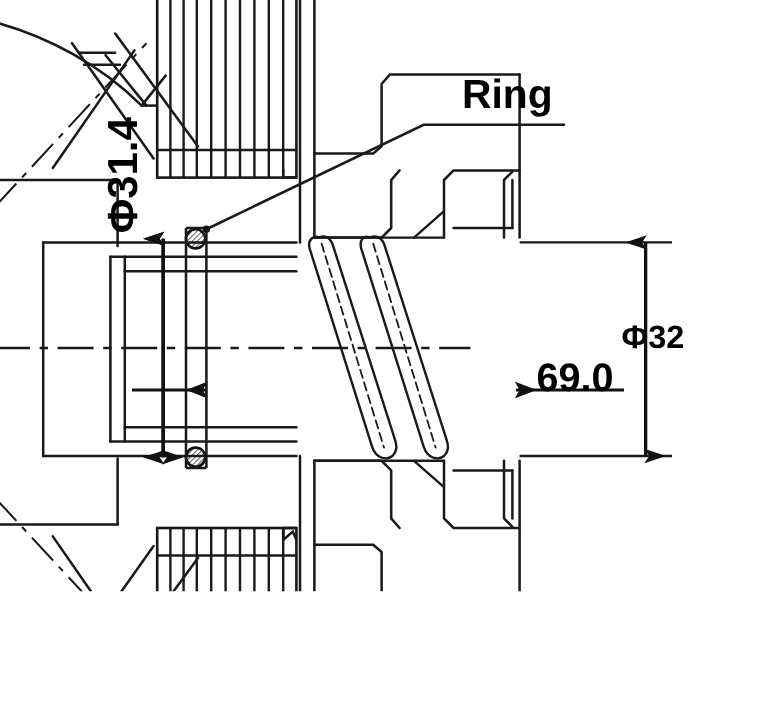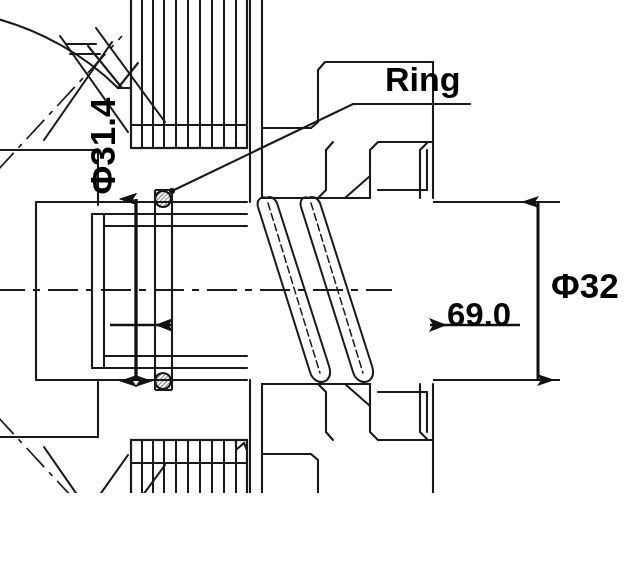--- a/index.html
+++ b/index.html
@@ -35,23 +35,23 @@
     line-height: 1;
     user-select: none;
   }
   #label-ring {
     left: 385px;
     top: 62px;
     font-size: 34px;
     letter-spacing: 0px;
   }
   #label-phi32 {
-    left: 551px;
+    left: 518px;
     top: 268px;
-    font-size: 35px;
+    font-size: 27px;
   }
   #label-434 {
     left: 447px;
     top: 298px;
     font-size: 33px;
   }
   #label-phi314 {
     left: 85px;
     top: 200px;
     width: 180px;

